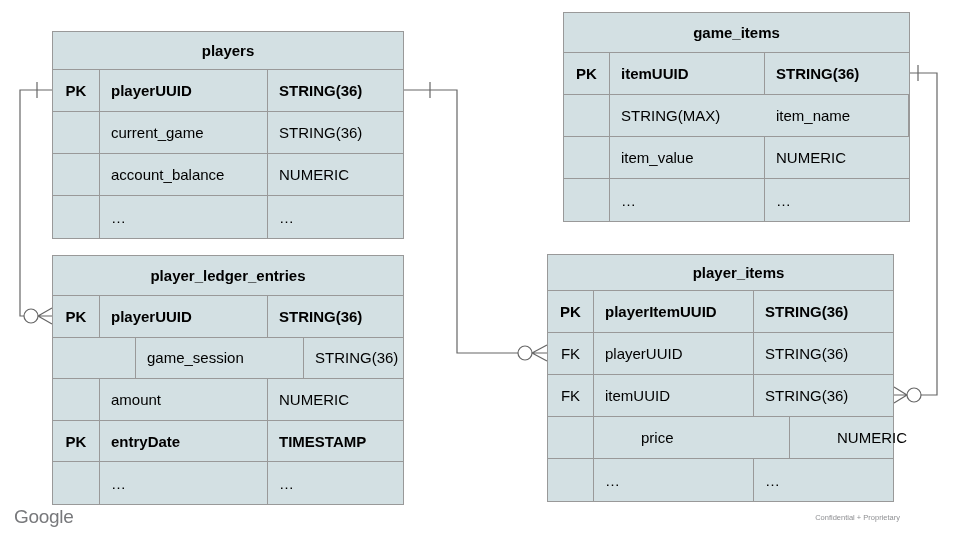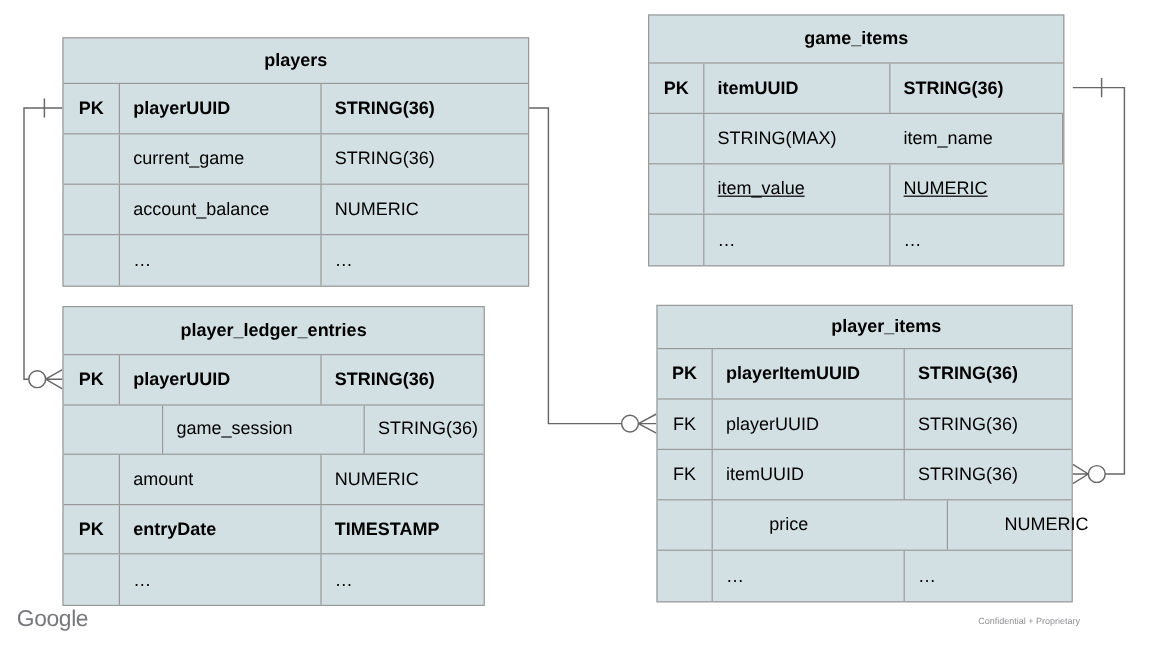--- a/index.html
+++ b/index.html
@@ -100,21 +100,21 @@
         <circle cx="525" cy="353" r="7"></circle>
       </g>
       <g>
         <path d="M894,73 L937,73 L937,395 L921,395"></path>
         <path d="M918,65 L918,81"></path>
         <path d="M907,395 L894,387 M907,395 L894,395 M907,395 L894,403"></path>
         <circle cx="914" cy="395" r="7"></circle>
       </g>
     </svg>
   <div id="tables-layer">
-      <div class="erd-table" style="left: 52px; top: 31px; width: 389px;">
+      <div class="erd-table" style="left: 52px; top: 31px; width: 352px;">
         <div class="erd-title" style="height: 38px;">players</div>
         <div class="erd-row bold" style="grid-template-columns: 47px 168px 135px; height: 42px;">
           <div class="erd-cell key">PK</div>
           <div class="erd-cell name">playerUUID</div>
           <div class="erd-cell type">STRING(36)</div>
         </div>
         <div class="erd-row" style="grid-template-columns: 47px 168px 135px; height: 42px;">
           <div class="erd-cell key"></div>
           <div class="erd-cell name">current_game</div>
           <div class="erd-cell type">STRING(36)</div>
@@ -123,33 +123,33 @@
           <div class="erd-cell key"></div>
           <div class="erd-cell name">account_balance</div>
           <div class="erd-cell type">NUMERIC</div>
         </div>
         <div class="erd-row last" style="grid-template-columns: 47px 168px 135px; height: 42px;">
           <div class="erd-cell key"></div>
           <div class="erd-cell name">…</div>
           <div class="erd-cell type">…</div>
         </div>
       </div>
-      <div class="erd-table" style="left: 540px; top: 12px; width: 347px;">
+      <div class="erd-table" style="left: 563px; top: 12px; width: 347px;">
         <div class="erd-title" style="height: 40px;">game_items</div>
         <div class="erd-row bold" style="grid-template-columns: 46px 155px 144px; height: 42px;">
           <div class="erd-cell key">PK</div>
           <div class="erd-cell name">itemUUID</div>
           <div class="erd-cell type">STRING(36)</div>
         </div>
         <div class="erd-row" style="grid-template-columns: 46px 155px 144px; height: 42px;">
           <div class="erd-cell key"></div>
           <div class="erd-cell type">STRING(MAX)</div>
           <div class="erd-cell name">item_name</div>
         </div>
-        <div class="erd-row" style="grid-template-columns: 46px 155px 144px; height: 42px; text-decoration: underline;">
+        <div class="erd-row" style="grid-template-columns: 46px 155px 144px; height: 42px;">
           <div class="erd-cell key"></div>
           <div class="erd-cell name">item_value</div>
           <div class="erd-cell type">NUMERIC</div>
         </div>
         <div class="erd-row last" style="grid-template-columns: 46px 155px 144px; height: 42px;">
           <div class="erd-cell key"></div>
           <div class="erd-cell name">…</div>
           <div class="erd-cell type">…</div>
         </div>
       </div>

